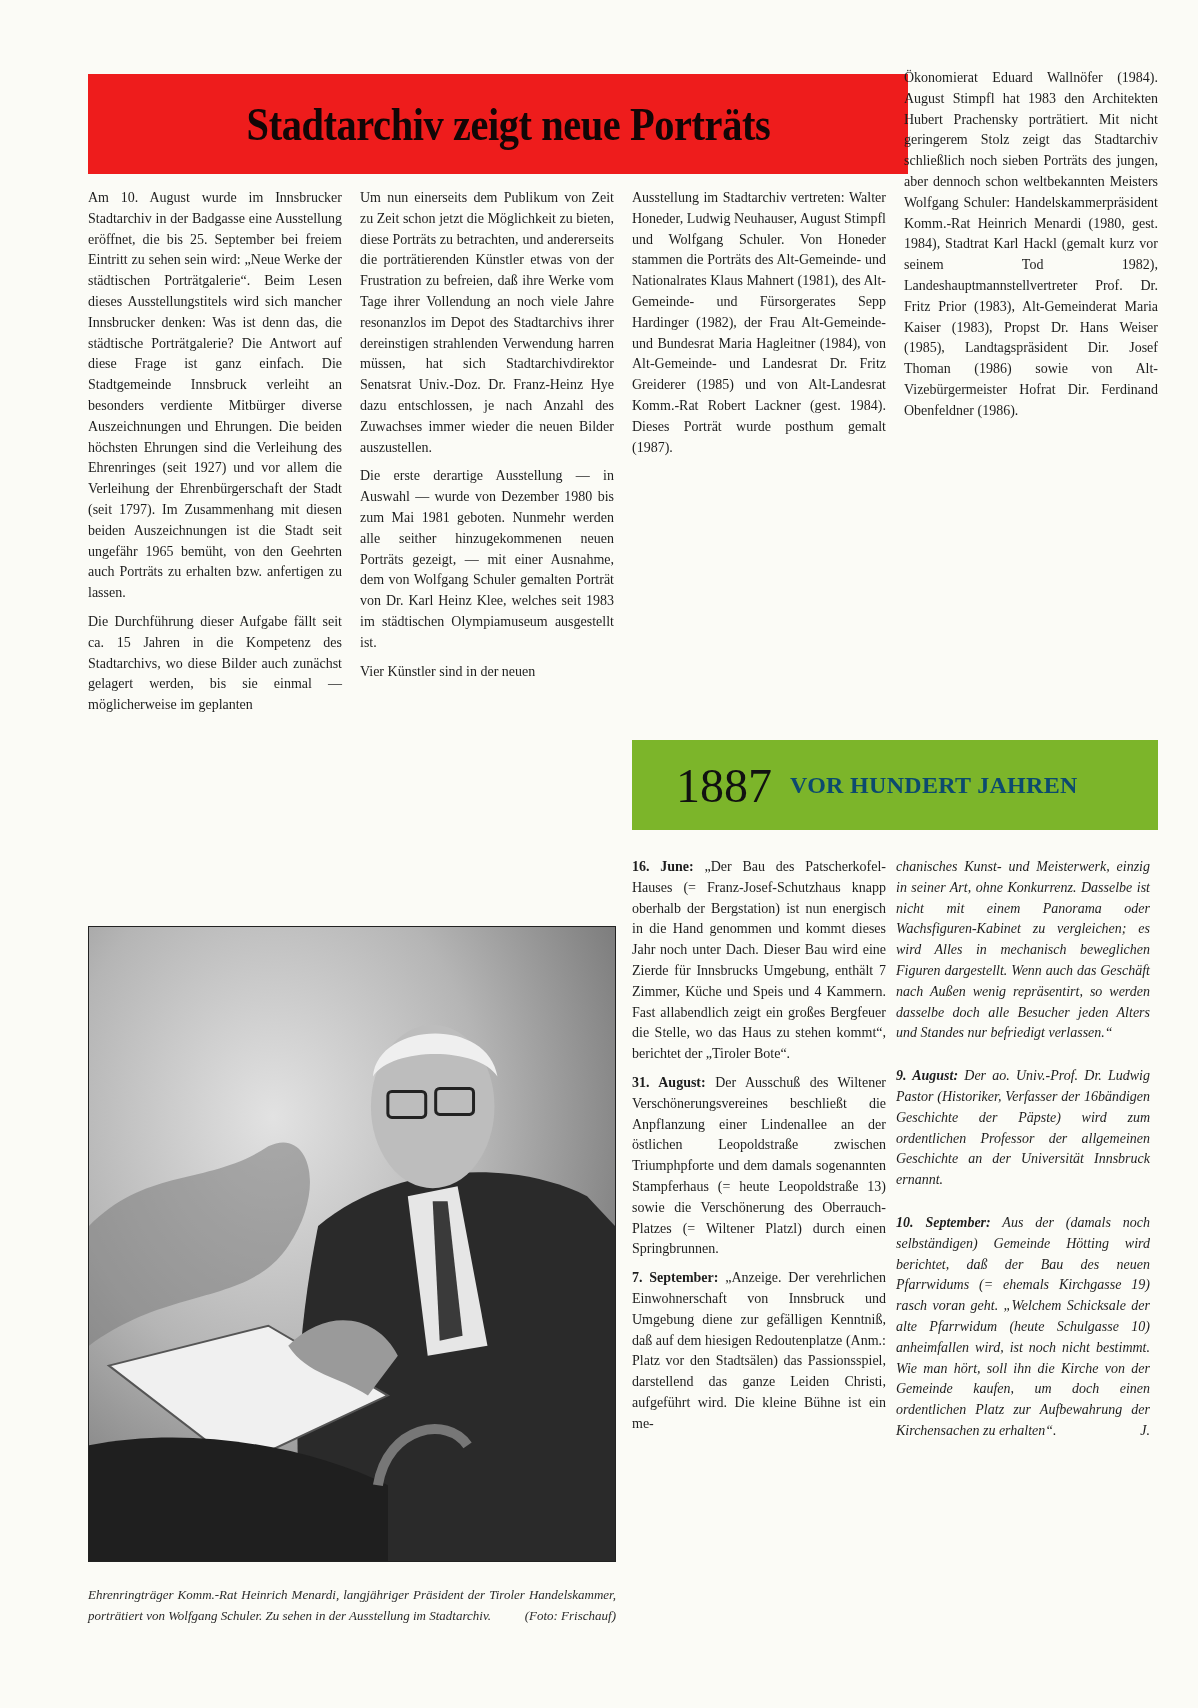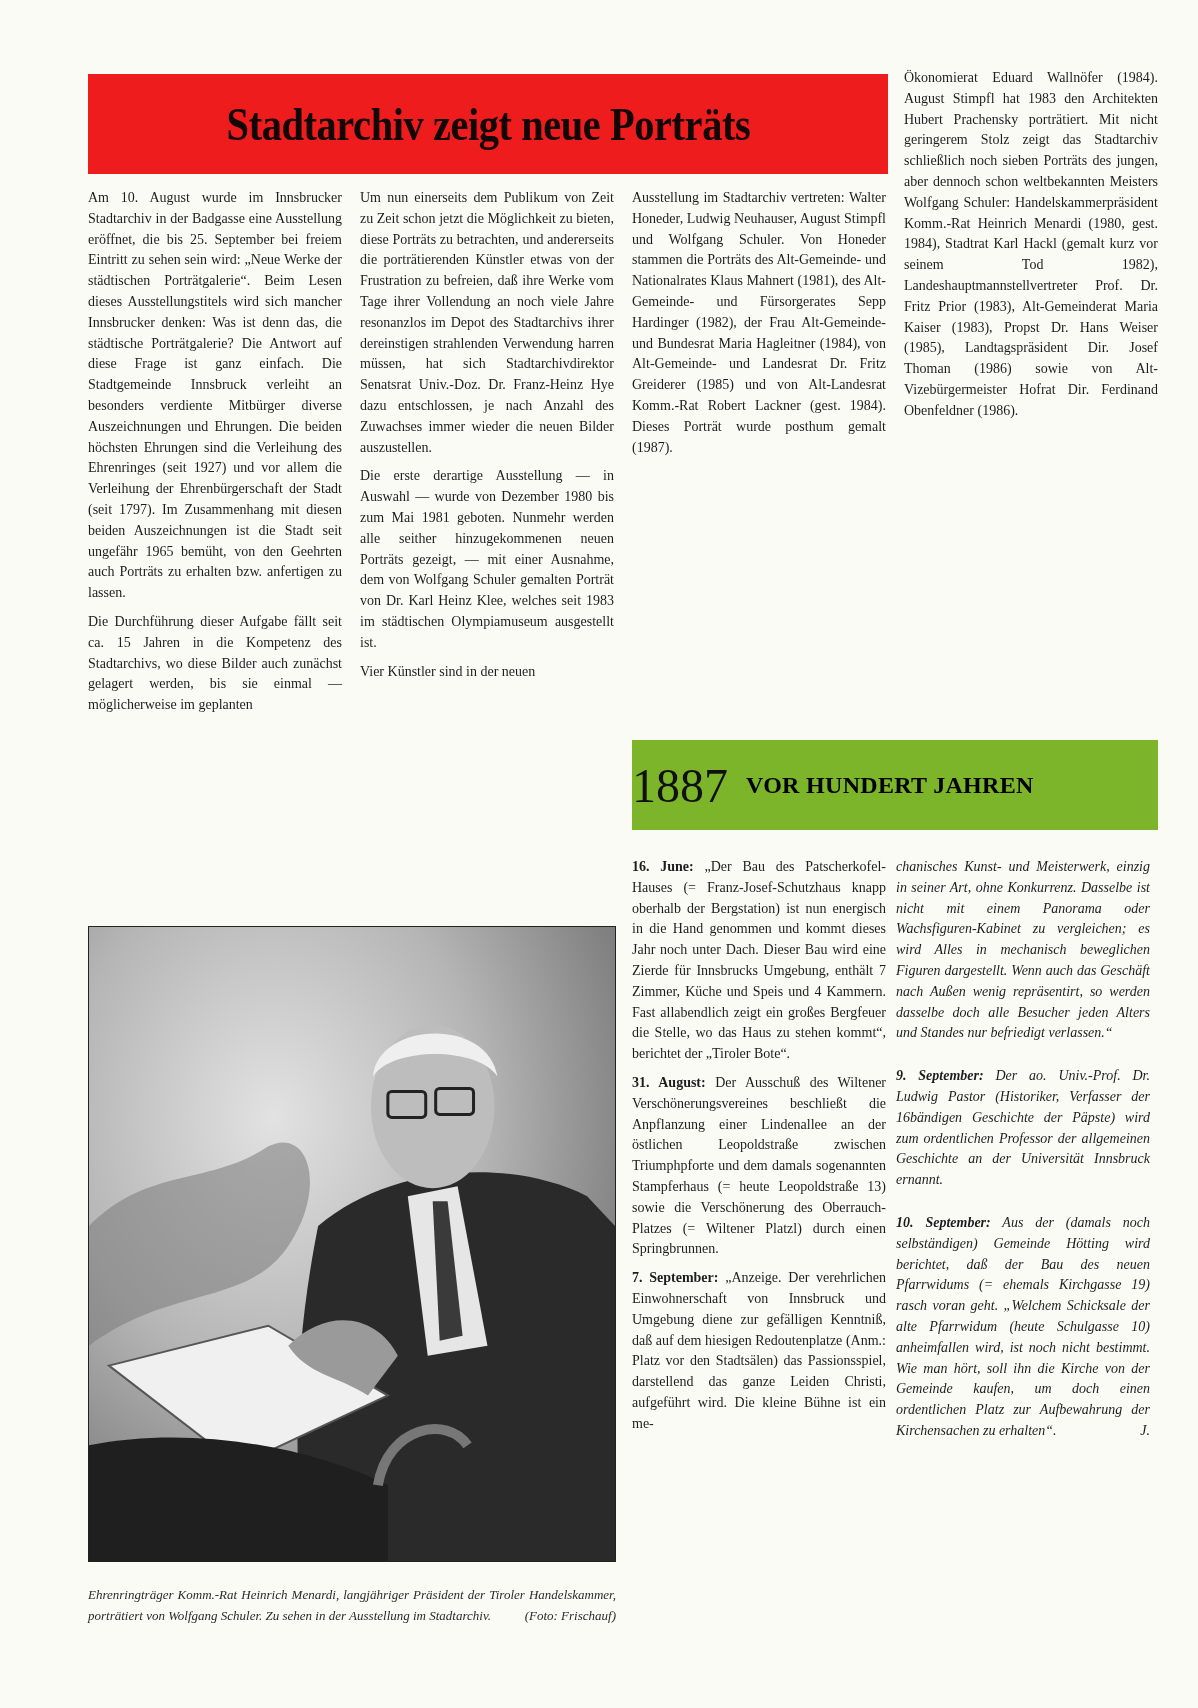--- a/index.html
+++ b/index.html
@@ -3,21 +3,21 @@
 <meta charset="utf-8">
 <style>
   html, body { margin: 0; padding: 0; }
   body {
     width: 1198px; height: 1708px; position: relative; overflow: hidden;
     background: #fbfbf6; color: #1d1d1d;
     font-family: "Liberation Serif", "DejaVu Serif", serif;
   }
   .banner-red {
     position: absolute; left: 88px; top: 74px; width: 800px; height: 100px;
-    background: #ee1c1c; display: flex; align-items: center; justify-content: center;
+    background: #ee1c1c; display: flex; align-items: center; justify-content: center; padding-left: 20px;
   }
   .banner-red h1 {
     margin: 0; font-size: 47px; font-weight: bold; color: #120606; letter-spacing: -0.5px;
     transform: scaleX(0.86); white-space: nowrap;
   }
   .col {
     position: absolute; font-size: 14px; line-height: 20.8px;
     text-align: justify; hyphens: manual;
   }
   .col p { margin: 0 0 8px 0; }
@@ -32,24 +32,24 @@
     background: radial-gradient(ellipse at 30% 30%, #d9d9d9 0%, #b8b8b8 45%, #8b8b8b 100%);
   }
   .photo svg { width: 100%; height: 100%; display: block; }
   .caption {
     position: absolute; left: 88px; top: 1585px; width: 528px;
     font-style: italic; font-size: 13px; line-height: 20.5px; text-align: justify; color: #2a2a2a;
   }
   .caption .credit { float: right; }
   .banner-green {
     position: absolute; left: 632px; top: 740px; width: 526px; height: 90px;
-    background: #7cb52a; display: flex; align-items: center; box-sizing: border-box;
+    background: #7cb52a; display: flex; align-items: center; padding-left: 44px; box-sizing: border-box;
   }
   .banner-green .year { font-size: 48px; color: #111; margin-right: 18px; }
-  .banner-green .label { font-size: 24px; font-weight: bold; color: #000000; letter-spacing: 0.3px; }
+  .banner-green .label { font-size: 24px; font-weight: bold; color: #0c4a6e; letter-spacing: 0.3px; }
   #h1c { left: 632px; top: 857px; width: 254px; }
   #h2c { left: 896px; top: 857px; width: 254px; font-style: italic; }
   .date { font-weight: bold; }
   .sign { float: right; }
 </style>
 </head>
 <body>
 
 <div class="banner-red">
   <h1>Stadtarchiv zeigt neue Porträts</h1>
@@ -122,21 +122,21 @@
     <span class="date">7. September:</span>
     <span>„Anzeige. Der verehrlichen Einwohnerschaft von Innsbruck und Umgebung diene zur gefälligen Kenntniß, daß auf dem hiesigen Redoutenplatze (Anm.: Platz vor den Stadtsälen) das Passionsspiel, darstellend das ganze Leiden Christi, aufgeführt wird. Die kleine Bühne ist ein me-</span>
   </p>
 </div>
 
 <div class="col" id="h2c">
   <p style="margin-bottom:22px">
     <span>chanisches Kunst- und Meisterwerk, einzig in seiner Art, ohne Konkurrenz. Dasselbe ist nicht mit einem Panorama oder Wachsfiguren-Kabinet zu vergleichen; es wird Alles in mechanisch beweglichen Figuren dargestellt. Wenn auch das Geschäft nach Außen wenig repräsentirt, so werden dasselbe doch alle Besucher jeden Alters und Standes nur befriedigt verlassen.“</span>
   </p>
   <p style="margin-bottom:22px">
-    <span class="date">9. September:</span>
+    <span class="date">9. August:</span>
     <span>Der ao. Univ.-Prof. Dr. Ludwig Pastor (Historiker, Verfasser der 16bändigen Geschichte der Päpste) wird zum ordentlichen Professor der allgemeinen Geschichte an der Universität Innsbruck ernannt.</span>
   </p>
   <p class="tight">
     <span class="date">10. September:</span>
     <span>Aus der (damals noch selbständigen) Gemeinde Hötting wird berichtet, daß der Bau des neuen Pfarrwidums (= ehemals Kirchgasse 19) rasch voran geht. „Welchem Schicksale der alte Pfarrwidum (heute Schulgasse 10) anheimfallen wird, ist noch nicht bestimmt. Wie man hört, soll ihn die Kirche von der Gemeinde kaufen, um doch einen ordentlichen Platz zur Aufbewahrung der Kirchensachen zu erhalten“.</span>
     <span class="sign">J.</span>
   </p>
 </div>
 
 </body></html>

